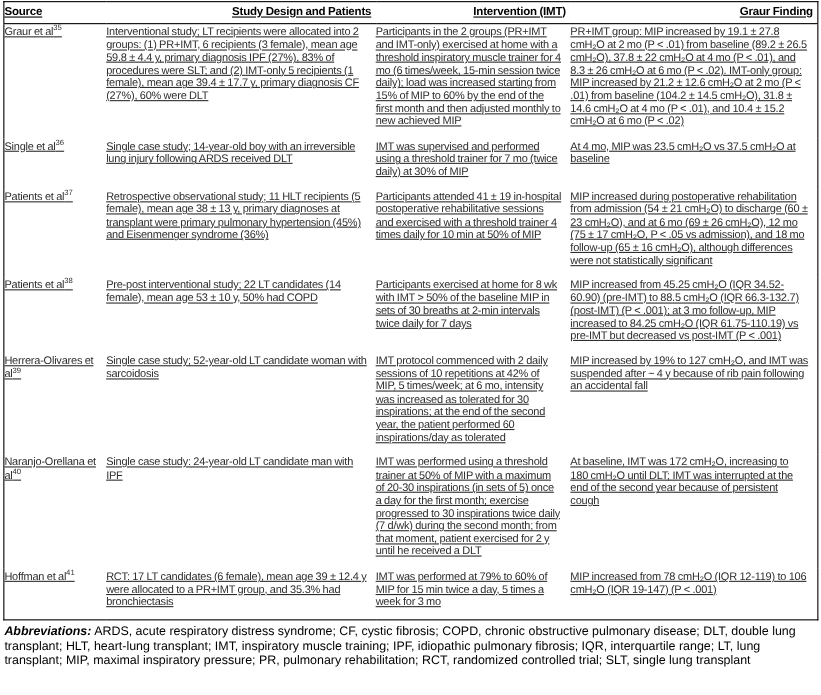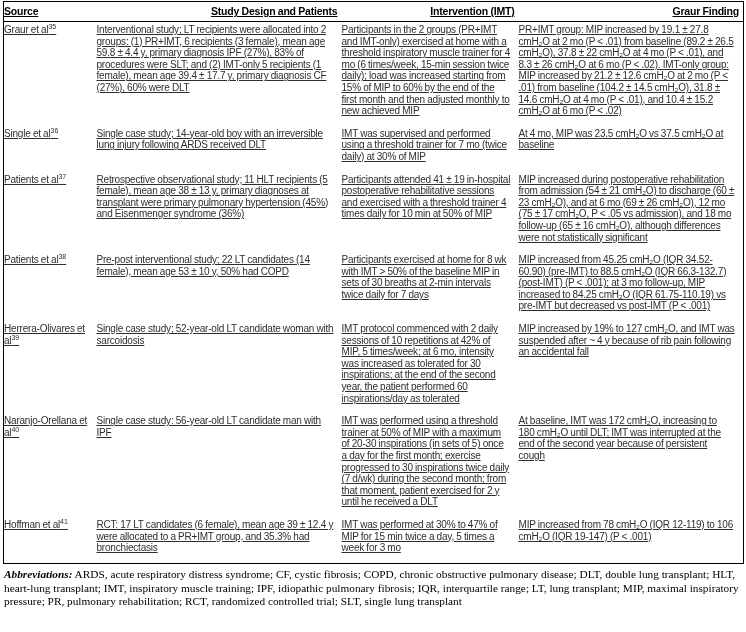--- a/index.html
+++ b/index.html
@@ -10,21 +10,21 @@
        border:1.5px solid #000;}
   table.review td, table.review th{vertical-align:top;
        font-size:10px;line-height:11.6px;letter-spacing:-0.2px;
        padding:2px 8px 9px 0;word-spacing:-0.3px;text-decoration:underline;}
   table.review th{font-size:10.5px;font-weight:bold;color:#000;
        padding:3px 4px 3px 0;border-bottom:1.2px solid #000;line-height:13px;}
   th.left{text-align:left;padding-left:5px;}
   th.center{text-align:right;}
   td.src{padding-left:5px;color:#2e2e2e;}
   sup.ref{font-size:7px;line-height:0;letter-spacing:0;}
-  .footnote{font-family:Liberation Serif, serif;
+  .footnote{font-family:Liberation Sans, sans-serif;
        font-size:11.3px;line-height:13.8px;color:#000;margin:4px 0 0 1px;
        letter-spacing:0;width:738px;text-align:left;}
   .footnote .abbr-label{font-style:italic;font-weight:bold;}
 </style>
 </head>
 <body>
 
 <div class="wrap">
   <table class="review">
     <colgroup>
@@ -67,27 +67,27 @@
         <td>MIP increased from 45.25 cmH₂O (IQR 34.52-60.90) (pre-IMT) to 88.5 cmH₂O (IQR 66.3-132.7) (post-IMT) (P &lt; .001); at 3 mo follow-up, MIP increased to 84.25 cmH₂O (IQR 61.75-110.19) vs pre-IMT but decreased vs post-IMT (P &lt; .001)</td>
       </tr>
       <tr>
         <td class="src"><span>Herrera-Olivares et al</span><sup class="ref">39</sup></td>
         <td>Single case study; 52-year-old LT candidate woman with sarcoidosis</td>
         <td>IMT protocol commenced with 2 daily sessions of 10 repetitions at 42% of MIP, 5 times/week; at 6 mo, intensity was increased as tolerated for 30 inspirations; at the end of the second year, the patient performed 60 inspirations/day as tolerated</td>
         <td>MIP increased by 19% to 127 cmH₂O, and IMT was suspended after ~ 4 y because of rib pain following an accidental fall</td>
       </tr>
       <tr>
         <td class="src"><span>Naranjo-Orellana et al</span><sup class="ref">40</sup></td>
-        <td>Single case study: 56-year-old LT candidate man with IPF</td>
+        <td>Single case study: 24-year-old LT candidate man with IPF</td>
         <td>IMT was performed using a threshold trainer at 50% of MIP with a maximum of 20-30 inspirations (in sets of 5) once a day for the first month; exercise progressed to 30 inspirations twice daily (7 d/wk) during the second month; from that moment, patient exercised for 2 y until he received a DLT</td>
         <td>At baseline, IMT was 172 cmH₂O, increasing to 180 cmH₂O until DLT; IMT was interrupted at the end of the second year because of persistent cough</td>
       </tr>
       <tr>
         <td class="src"><span>Hoffman et al</span><sup class="ref">41</sup></td>
         <td>RCT: 17 LT candidates (6 female), mean age 39 ± 12.4 y were allocated to a PR+IMT group, and 35.3% had bronchiectasis</td>
-        <td>IMT was performed at 30% to 47% of MIP for 15 min twice a day, 5 times a week for 3 mo</td>
+        <td>IMT was performed at 79% to 60% of MIP for 15 min twice a day, 5 times a week for 3 mo</td>
         <td>MIP increased from 78 cmH₂O (IQR 12-119) to 106 cmH₂O (IQR 19-147) (P &lt; .001)</td>
       </tr>
     </tbody>
   </table>
 
   <div class="footnote"><span class="abbr-label">Abbreviations:</span><span> ARDS, acute respiratory distress syndrome; CF, cystic fibrosis; COPD, chronic obstructive pulmonary disease; DLT, double lung transplant; HLT, heart-lung transplant; IMT, inspiratory muscle training; IPF, idiopathic pulmonary fibrosis; IQR, interquartile range; LT, lung transplant; MIP, maximal inspiratory pressure; PR, pulmonary rehabilitation; RCT, randomized controlled trial; SLT, single lung transplant</span></div>
 </div>
 
 </body></html>

